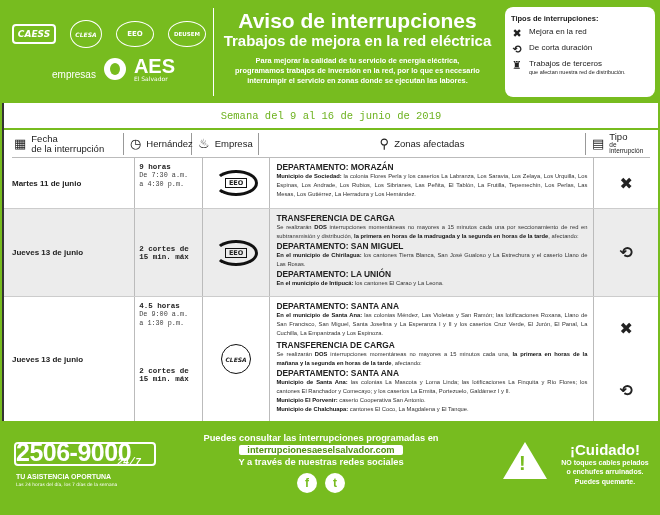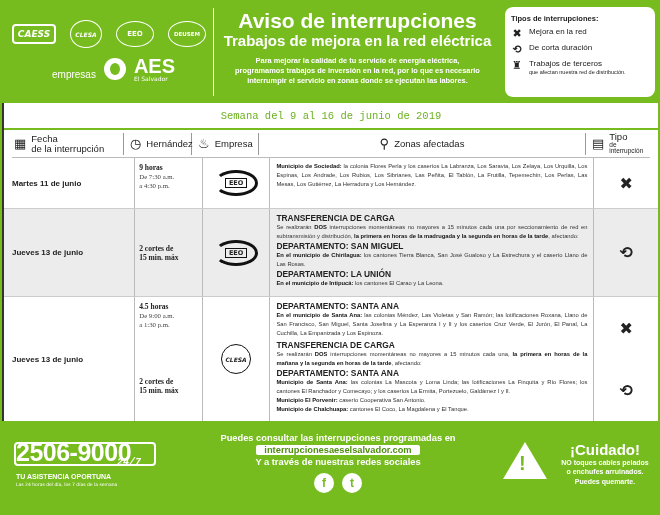--- a/index.html
+++ b/index.html
@@ -45,42 +45,42 @@
   .c2 { width: 68px; padding-left: 6px; }
   .c3 { width: 67px; padding-left: 6px; }
   .c4 { width: 327px; justify-content: center; }
   .c5 { width: 64px; padding-left: 6px; }
 
   .row { display: flex; border-bottom: 1px solid #ccc; }
   .row.shaded { background: #ececec; }
   .cell { border-right: 1px solid #bbb; display: flex; }
   .cell:last-child { border-right: none; }
   .r-date { width: 132px; align-items: center; padding-left: 8px; font-size: 8px; font-weight: bold; font-family: "Liberation Sans", sans-serif; }
-  .r-dur { width: 68px; flex-direction: column; padding: 5px 4px; font-family: Liberation Serif, serif; }
+  .r-dur { width: 68px; flex-direction: column; padding: 5px 4px; font-family: Liberation Mono, monospace; }
   .dur-strong { font-size: 7.5px; font-weight: bold; }
   .dur-small { font-size: 6.8px; color: #444; line-height: 1.35; }
   .r-emp { width: 68px; align-items: center; justify-content: center; }
   .r-zone { width: 326px; flex-direction: column; padding: 4px 6px; font-family: "Liberation Sans", sans-serif; }
   .r-type { width: 64px; flex-direction: column; align-items: center; justify-content: space-around; font-size: 16px; font-weight: bold; }
   .z-head { font-size: 8.4px; font-weight: bold; line-height: 1.2; }
   .z-text { font-size: 5.8px; line-height: 1.55; color: #333; text-align: justify; }
   .z-text b { color: #111; }
 
   .company-logo { width: 44px; height: 26px; border: 3px solid #111; border-radius: 50%; border-left-color: transparent; position: relative; display: flex; align-items: center; justify-content: center; font-size: 7px; font-weight: bold; }
   .company-logo span { border: 1px solid #111; padding: 0 3px; font-size: 6.5px; }
   .elea-logo { width: 30px; height: 30px; border: 1.5px solid #111; border-radius: 50%; display: flex; align-items: center; justify-content: center; font-size: 6px; font-weight: bold; font-style: italic; }
 
   
   .footer { position: absolute; left: 0; top: 421px; width: 660px; height: 94px; background: #77bc1f; color: #fff; }
   .phone-box { position: absolute; left: 14px; top: 21px; width: 142px; height: 24px; border: 2px solid #fff; border-radius: 4px; }
   .phone { position: absolute; left: 16px; top: 17px; font-size: 25px; font-weight: bold; font-family: "Liberation Sans", sans-serif; letter-spacing: -0.5px; }
   .phone-tag { position: absolute; left: 16px; top: 52px; font-size: 7px; font-weight: bold; font-family: "Liberation Sans", sans-serif; }
   .phone-hours { position: absolute; left: 16px; top: 61px; font-size: 4.5px; }
   .badge247 { position: absolute; left: 117px; top: 36px; font-size: 10px; font-weight: bold; font-style: italic; font-family: Liberation Mono, monospace; }
-  .consult { position: absolute; left: 198px; top: 12px; width: 280px; text-align: center; font-size: 9.3px; font-weight: bold; font-family: "Liberation Sans", sans-serif; }
+  .consult { position: absolute; left: 181px; top: 12px; width: 280px; text-align: center; font-size: 9.3px; font-weight: bold; font-family: "Liberation Sans", sans-serif; }
   .url-box { display: inline-block; background: #fff; color: #4f8f10; padding: 0 8px; margin: 2px 0; font-size: 9.3px; border-radius: 2px; }
   .social { display: flex; justify-content: center; gap: 8px; margin-top: 6px; }
   .social-btn { width: 20px; height: 20px; border-radius: 50%; background: #fff; color: #77bc1f; font-size: 12px; font-weight: bold; display: flex; align-items: center; justify-content: center; }
   .warn-icon { position: absolute; left: 503px; top: 21px; width: 0; height: 0; border-left: 22px solid transparent; border-right: 22px solid transparent; border-bottom: 37px solid #fff; }
   .warn-mark { position: absolute; left: 519px; top: 31px; color: #77bc1f; font-weight: bold; font-size: 20px; font-family: "Liberation Sans", sans-serif; }
   .careful { position: absolute; left: 550px; top: 20px; width: 110px; text-align: center; }
   .careful-title { font-size: 15px; font-weight: bold; font-family: "Liberation Sans", sans-serif; }
   .careful-text { font-size: 7px; font-weight: bold; line-height: 1.35; font-family: "Liberation Sans", sans-serif; }
 </style>
 </head>
@@ -169,20 +169,21 @@
       <span class="dur-strong">9 horas</span>
       <span class="dur-small">De 7:30 a.m.</span>
       <span class="dur-small">a 4:30 p.m.</span>
     </div>
     <div class="cell r-emp">
       <div class="company-logo">
           <span>EEO</span>
         </div>
     </div>
     <div class="cell r-zone">
+      <div class="z-head">DEPARTAMENTO: MORAZÁN</div>
       <div class="z-text"><b>Municipio de Sociedad:</b> <span>la colonia Flores Perla y los caseríos La Labranza, Los Saravia, Los Zelaya, Los Urquilla, Los Espinas, Los Andrade, Los Rubios, Los Sibrianes, Las Peñita, El Tablón, La Frutilla, Tepemechín, Los Perlas, Las Mesas, Los Gutiérrez, La Herradura y Los Hernández.</span></div>
     </div>
     <div class="cell r-type">
       <span>✖</span>
     </div>
   </div>
 
   <div class="row shaded" style="height:88px;">
     <div class="cell r-date">Jueves 13 de junio</div>
     <div class="cell r-dur" style="justify-content:center;">
@@ -202,21 +203,21 @@
       <div class="z-head">DEPARTAMENTO: LA UNIÓN</div>
       <div class="z-text"><b>En el municipio de Intipucá:</b><span> los cantones El Carao y La Leona.</span></div>
     </div>
     <div class="cell r-type">
       <span>⟲</span>
     </div>
   </div>
 
   <div class="row" style="height:124px; border-bottom:none;">
     <div class="cell r-date">Jueves 13 de junio</div>
-    <div class="cell r-dur" style="justify-content:space-between; padding-bottom:26px;">
+    <div class="cell r-dur" style="justify-content:space-between; padding-bottom:38px;">
       <div>
         <div class="dur-strong">4.5 horas</div>
         <div class="dur-small">De 9:00 a.m.</div>
         <div class="dur-small">a 1:30 p.m.</div>
       </div>
       <div>
         <div class="dur-strong">2 cortes de</div>
         <div class="dur-strong">15 min. máx</div>
       </div>
     </div>

